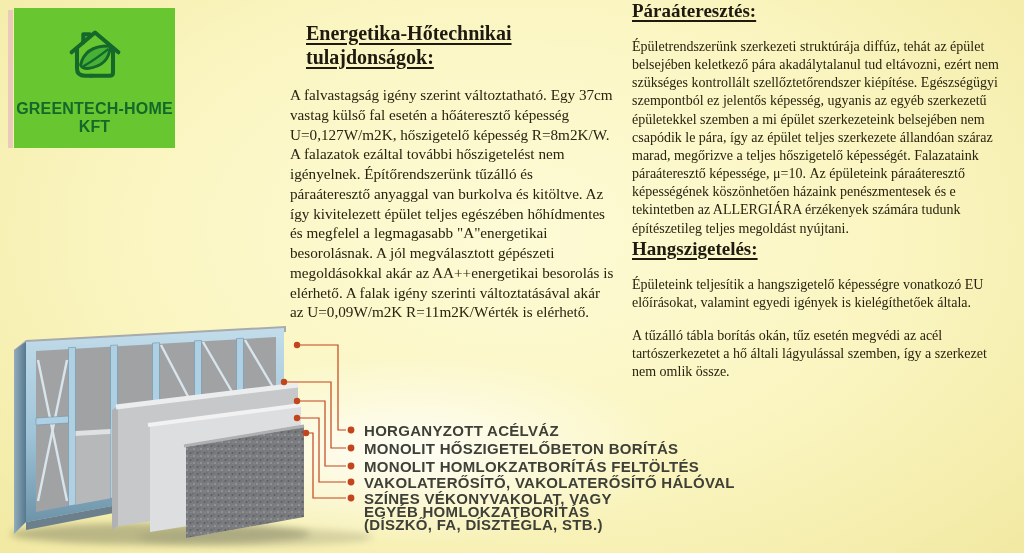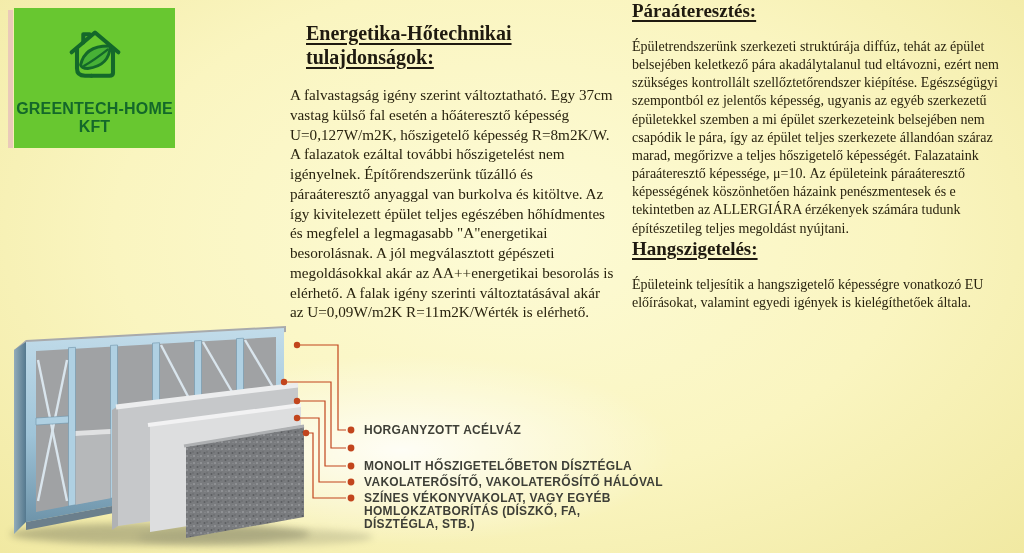--- a/index.html
+++ b/index.html
@@ -26,21 +26,21 @@
   .col-right h3{margin:0;font-family:"Liberation Serif",serif;font-weight:700;
     font-size:19px;line-height:1.2;color:#1F1A10;
     text-decoration:underline;text-decoration-thickness:2px;text-underline-offset:3px;}
   .col-right p{margin:15px 0 0 0;font-size:14px;line-height:1.3;color:#29230F;} .gap-b{margin-top:20px;}
   
   .glow{position:absolute;left:130px;top:355px;width:545px;height:190px;
     background:radial-gradient(closest-side, rgba(255,255,255,.85), rgba(255,255,255,0));}
   .diagram{position:absolute;left:0;top:318px;width:660px;height:235px;}
   .diagram svg{position:absolute;left:0;top:0;}
   .legend-label{position:absolute;left:364px;white-space:nowrap;
-    font-family:"Liberation Sans",sans-serif;font-weight:700;font-size:12px;
+    font-family:"Liberation Sans",sans-serif;font-weight:700;font-size:15px;
     line-height:13px;letter-spacing:.3px;color:#3E3F37;}
   .legend-label.wrap{white-space:normal;width:292px;}
   .r1{top:106px;} .r2{top:124px;} .r3{top:142px;} .r4{top:158px;} .r5{top:174px;}
 </style>
 </head>
 <body>
 
 <div class="page">
 
   <div class="pink-sliver"></div>
@@ -63,20 +63,21 @@
   <section class="col-mid">
     <h2>Energetika-Hőtechnikai tulajdonságok:</h2>
     <p>A falvastagság igény szerint változtatható. Egy 37cm vastag külső fal esetén a hőáteresztő képesség U=0,127W/m2K, hőszigetelő képesség R=8m2K/W. A falazatok ezáltal további hőszigetelést nem igényelnek. Építőrendszerünk tűzálló és páraáteresztő anyaggal van burkolva és kitöltve. Az így kivitelezett épület teljes egészében hőhídmentes és megfelel a legmagasabb "A"energetikai besorolásnak. A jól megválasztott gépészeti megoldásokkal akár az AA++energetikai besorolás is elérhető. A falak igény szerinti változtatásával akár az U=0,09W/m2K R=11m2K/Wérték is elérhető.</p>
   </section>
 
   <section class="col-right">
     <h3>Páraáteresztés:</h3>
     <p>Épületrendszerünk szerkezeti struktúrája diffúz, tehát az épület belsejében keletkező pára akadálytalanul tud eltávozni, ezért nem szükséges kontrollált szellőztetőrendszer kiépítése. Egészségügyi szempontból ez jelentős képesség, ugyanis az egyéb szerkezetű épületekkel szemben a mi épület szerkezeteink belsejében nem csapódik le pára, így az épület teljes szerkezete állandóan száraz marad, megőrizve a teljes hőszigetelő képességét. Falazataink páraáteresztő képessége, μ=10. Az épületeink páraáteresztő képességének köszönhetően házaink penészmentesek és e tekintetben az ALLERGIÁRA érzékenyek számára tudunk építészetileg teljes megoldást nyújtani.</p>
     <h3 class="gap-b">Hangszigetelés:</h3>
     <p>Épületeink teljesítik a hangszigetelő képességre vonatkozó EU előírásokat, valamint egyedi igények is kielégíthetőek általa.</p>
+    <p>A tűzálló tábla borítás okán, tűz esetén megvédi az acél tartószerkezetet a hő általi lágyulással szemben, így a szerkezet nem omlik össze.</p>
   </section>
 
   <div class="diagram">
     <svg width="660" height="235" viewBox="0 0 660 235">
       <defs>
         <linearGradient id="gSteel" x1="0" y1="0" x2="0" y2="1">
           <stop offset="0" stop-color="#C2DCEA"></stop>
             <stop offset=".55" stop-color="#9FC4D8"></stop>
             <stop offset="1" stop-color="#6E94AA"></stop>
         </linearGradient>
@@ -160,18 +161,19 @@
         <circle cx="306" cy="115" r="3.2"></circle>
         <circle cx="351" cy="112" r="3.4"></circle>
           <circle cx="351" cy="130" r="3.4"></circle>
         <circle cx="351" cy="148" r="3.4"></circle>
           <circle cx="351" cy="164" r="3.4"></circle>
         <circle cx="351" cy="180" r="3.4"></circle>
       </g>
     </svg>
 
     <div class="legend-label r1">HORGANYZOTT ACÉLVÁZ</div>
-    <div class="legend-label r3">MONOLIT HŐSZIGETELŐBETON DÍSZTÉGLA</div>
+    <div class="legend-label r2">MONOLIT HŐSZIGETELŐBETON BORÍTÁS</div>
+    <div class="legend-label r3">MONOLIT HOMLOKZATBORÍTÁS FELTÖLTÉS</div>
     <div class="legend-label r4">VAKOLATERŐSÍTŐ, VAKOLATERŐSÍTŐ HÁLÓVAL</div>
     <div class="legend-label r5 wrap">SZÍNES VÉKONYVAKOLAT, VAGY EGYÉB HOMLOKZATBORÍTÁS (DÍSZKŐ, FA, DÍSZTÉGLA, STB.)</div>
   </div>
 
 </div>
 
 </body></html>

